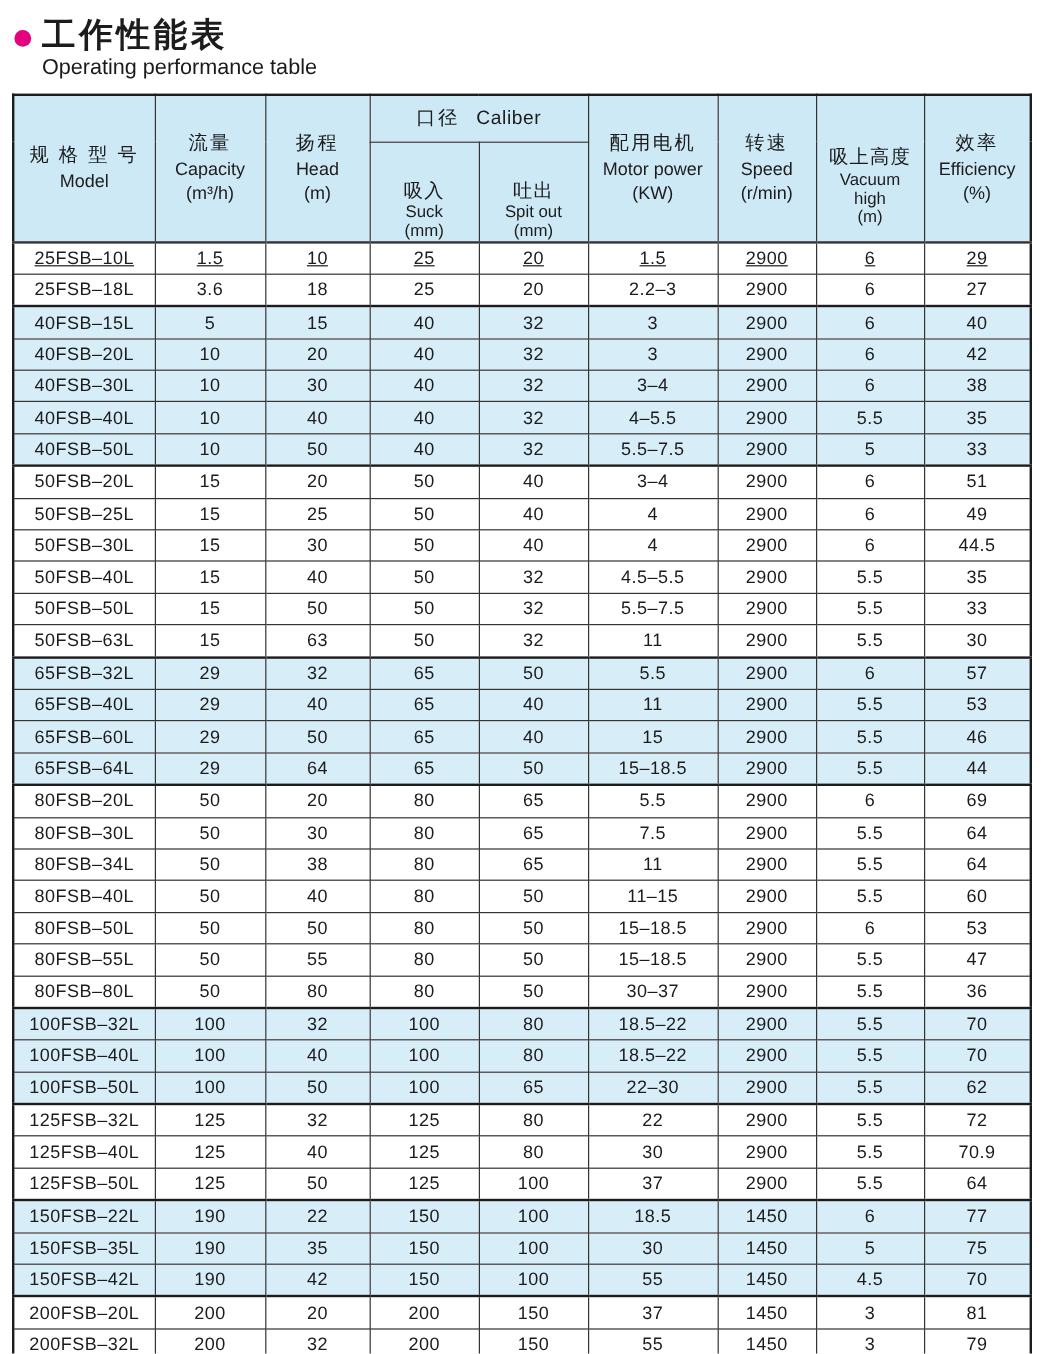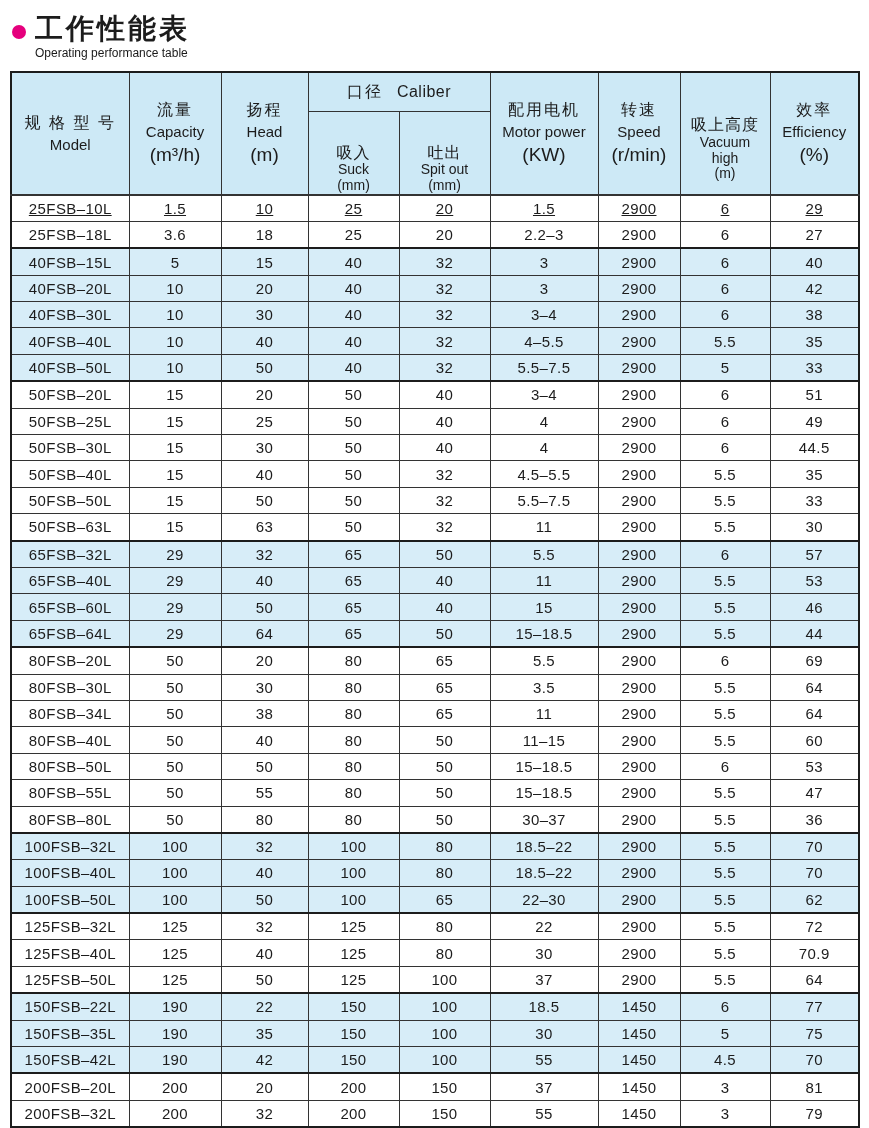--- a/index.html
+++ b/index.html
@@ -14,37 +14,37 @@
   body{
     width:869px;height:1128px;
     font-family:"Liberation Sans","DejaVu Sans",sans-serif;
     color:var(--text);
     overflow:hidden;
   }
   .page{padding:8px 24px 0 10px;}
   .title-row{display:flex;align-items:center;margin:6px 0 0 0;}
   .bullet{width:14px;height:14px;border-radius:50%;background:var(--accent);margin:6px 9px 0 2px;flex:0 0 auto;}
   .title-zh{font-size:28px;font-weight:bold;letter-spacing:3px;line-height:1.1;}
-  .subtitle{margin:1px 0 0 25px;font-size:12px;color:#1a1a1a;}
+  .subtitle{margin:1px 0 0 25px;font-size:18px;color:#1a1a1a;}
   table{
     border-collapse:collapse;table-layout:fixed;
     width:848px;margin-top:11px;
     border:2.5px solid var(--border-dark);
   }
   th,td{
     border:1.4px solid var(--border);
     text-align:center;vertical-align:middle;
     padding:0 2px;overflow:hidden;
   }
   thead th{background:var(--header-bg);font-weight:normal;}
   thead tr.h1 th{height:38px;}
   thead tr.h2 th{height:64px;}
   thead th .zh{display:block;font-size:16px;letter-spacing:2px;line-height:1.5;}
   thead th .en{display:block;font-size:15px;line-height:1.3;}
-  thead th .unit{display:block;font-size:19px;line-height:1.4;}
+  thead th .unit{display:block;font-size:15px;line-height:1.4;}
   thead th.tight .zh{line-height:1.15;letter-spacing:1px;margin-top:32px;}
   thead th.tight .en,
   thead th.tight .unit{line-height:1.12;font-size:14px;}
   th.caliber .zh,th.caliber .en{display:inline;font-size:16px;text-align:right;}
   th.caliber .en{margin-left:14px;letter-spacing:0.5px;}
   tbody td{
     height:25.4px;font-size:15px;letter-spacing:0.4px;
     background:#ffffff;
   }
   tbody tr.shaded td{background:var(--row-alt-bg);}
@@ -326,21 +326,21 @@
           <td>2900</td>
           <td>6</td>
           <td>69</td>
         </tr>
         <tr>
           <td>80FSB–30L</td>
           <td>50</td>
           <td>30</td>
           <td>80</td>
           <td>65</td>
-          <td>3.5</td>
+          <td>7.5</td>
           <td>2900</td>
           <td>5.5</td>
           <td>64</td>
         </tr>
         <tr>
           <td>80FSB–34L</td>
           <td>50</td>
           <td>38</td>
           <td>80</td>
           <td>65</td>

